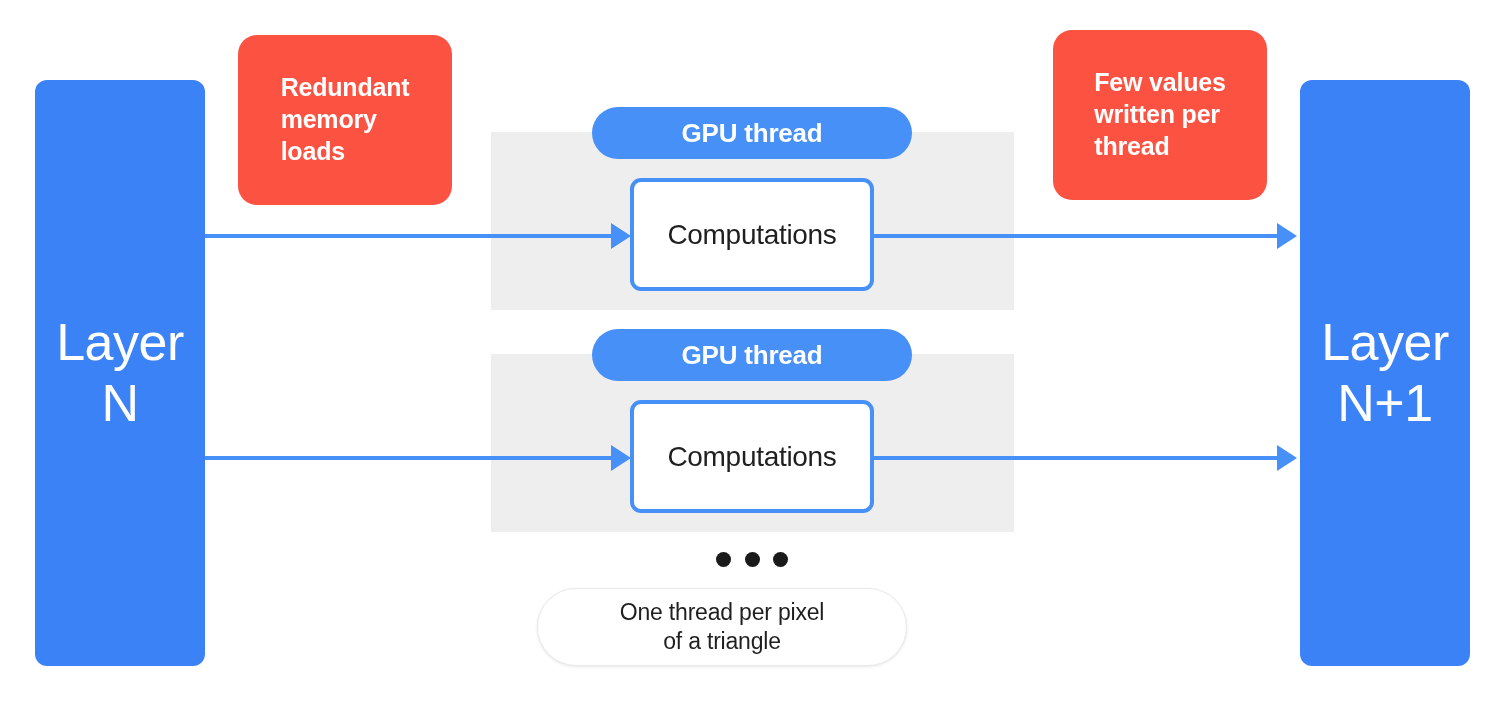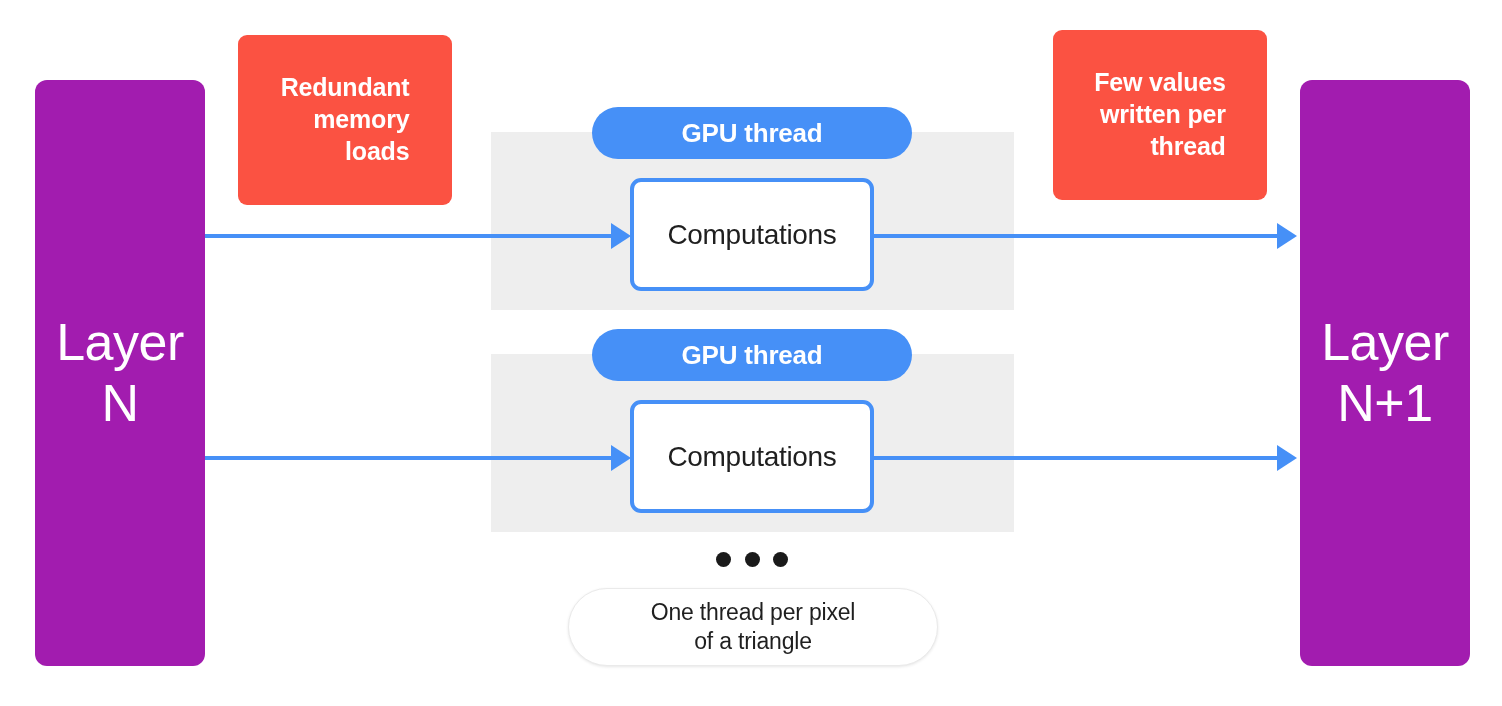--- a/index.html
+++ b/index.html
@@ -16,46 +16,46 @@
     position: relative;
     width: 1502px;
     height: 706px;
     background: #ffffff;
     overflow: hidden;
   }
 
   
   .layer-block {
     position: absolute;
-    background: #a21caf;
+    background: #3b82f6;
     border-radius: 12px;
     display: flex;
     align-items: center;
     justify-content: center;
     color: #ffffff;
     font-size: 52px;
     font-weight: 400;
     line-height: 1.18;
     text-align: center;
     letter-spacing: -0.5px;
     white-space: pre-line;
   }
   #layer-n     { left: 35px;   top: 80px; width: 170px; height: 586px; }
   #layer-n1    { left: 1300px; top: 80px; width: 170px; height: 586px; }
 
   
   .callout-red-box {
     position: absolute;
     background: #FB5242;
-    border-radius: 9px;
+    border-radius: 19px;
     color: #ffffff;
     font-size: 25px;
     font-weight: 700;
     line-height: 1.27;
-    text-align: right;
+    text-align: left;
     display: flex;
     align-items: center;
     justify-content: center;
     white-space: pre-line;
     padding: 0 16px;
     box-sizing: border-box;
     letter-spacing: -0.2px;
   }
   #callout-memory-loads { left: 238px;  top: 35px; width: 214px; height: 170px; }
   #callout-few-values   { left: 1053px; top: 30px; width: 214px; height: 170px; }
@@ -164,21 +164,21 @@
   #ellipsis .dot {
     width: 15px;
     height: 15px;
     border-radius: 50%;
     background: #1a1a1a;
   }
 
   
   #thread-note {
     position: absolute;
-    left: 568px;
+    left: 537px;
     top: 588px;
     width: 370px;
     height: 78px;
     background: #ffffff;
     border: 1.5px solid #EAEAEA;
     border-radius: 999px;
     box-sizing: border-box;
     box-shadow: 0 1px 3px rgba(0,0,0,0.10);
     display: flex;
     align-items: center;

